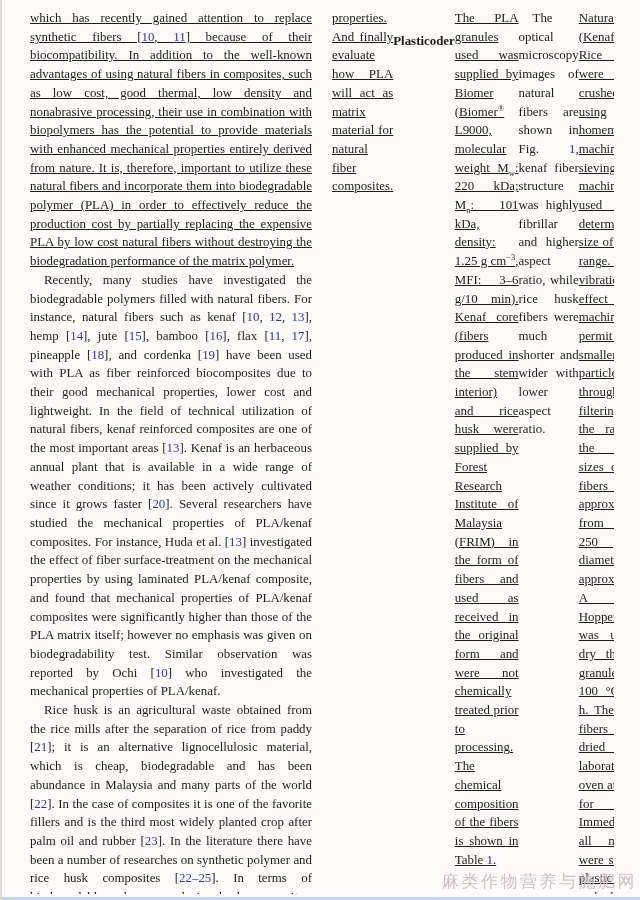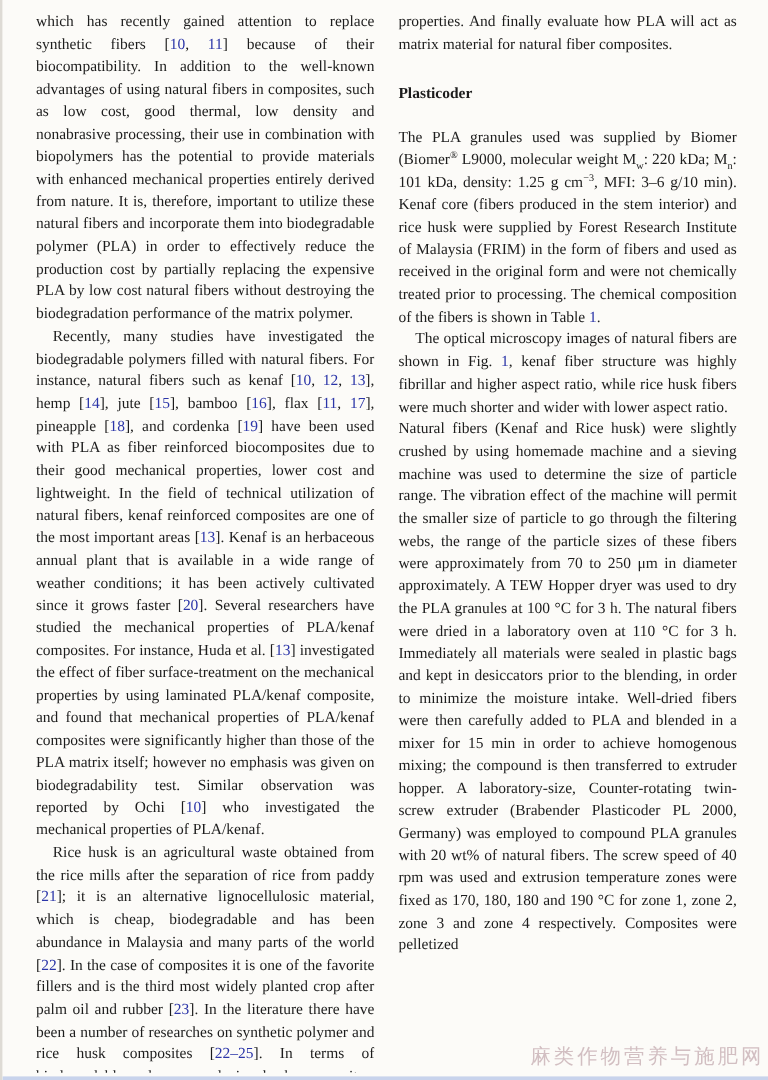--- a/index.html
+++ b/index.html
@@ -12,22 +12,22 @@
     position:relative;width:640px;height:900px;
     background:#fcfbf8;overflow:hidden;box-sizing:border-box;
     border-left:2px solid #dedbd5;
   }
   .columns{display:flex;gap:20px;padding:9px 26px 0 28px;box-sizing:border-box;}
   .col{
     width:283px;height:885px;overflow:hidden;
     font-size:12.9px;line-height:18.7px;
     text-align:justify;color:var(--text,#1c1c1c);
   }
-  .col.right{display:flex;flex-direction:column;}
-  .para{margin:0;}
+  .col.right{display:flex;flex-direction:row;}
+  .para{margin:0;text-decoration:underline;}
   .para-indent{margin:0;text-indent:14px;}
   .heading-bold{font-weight:700;margin:23px 0 17px;text-align:left;}
   .heading{margin:17px 0 17px;text-align:left;}
   .cite{color:var(--link,#2b35a8);}
   sub,sup{font-size:0.66em;line-height:0;}
   .watermark{
     position:absolute;right:3px;bottom:8px;
     color:var(--wm,#d2bfc2);pointer-events:none;z-index:5;font-family:Liberation Mono, monospace;
   }
   .wm-line1{font-size:17px;letter-spacing:2.5px;line-height:18px;}

